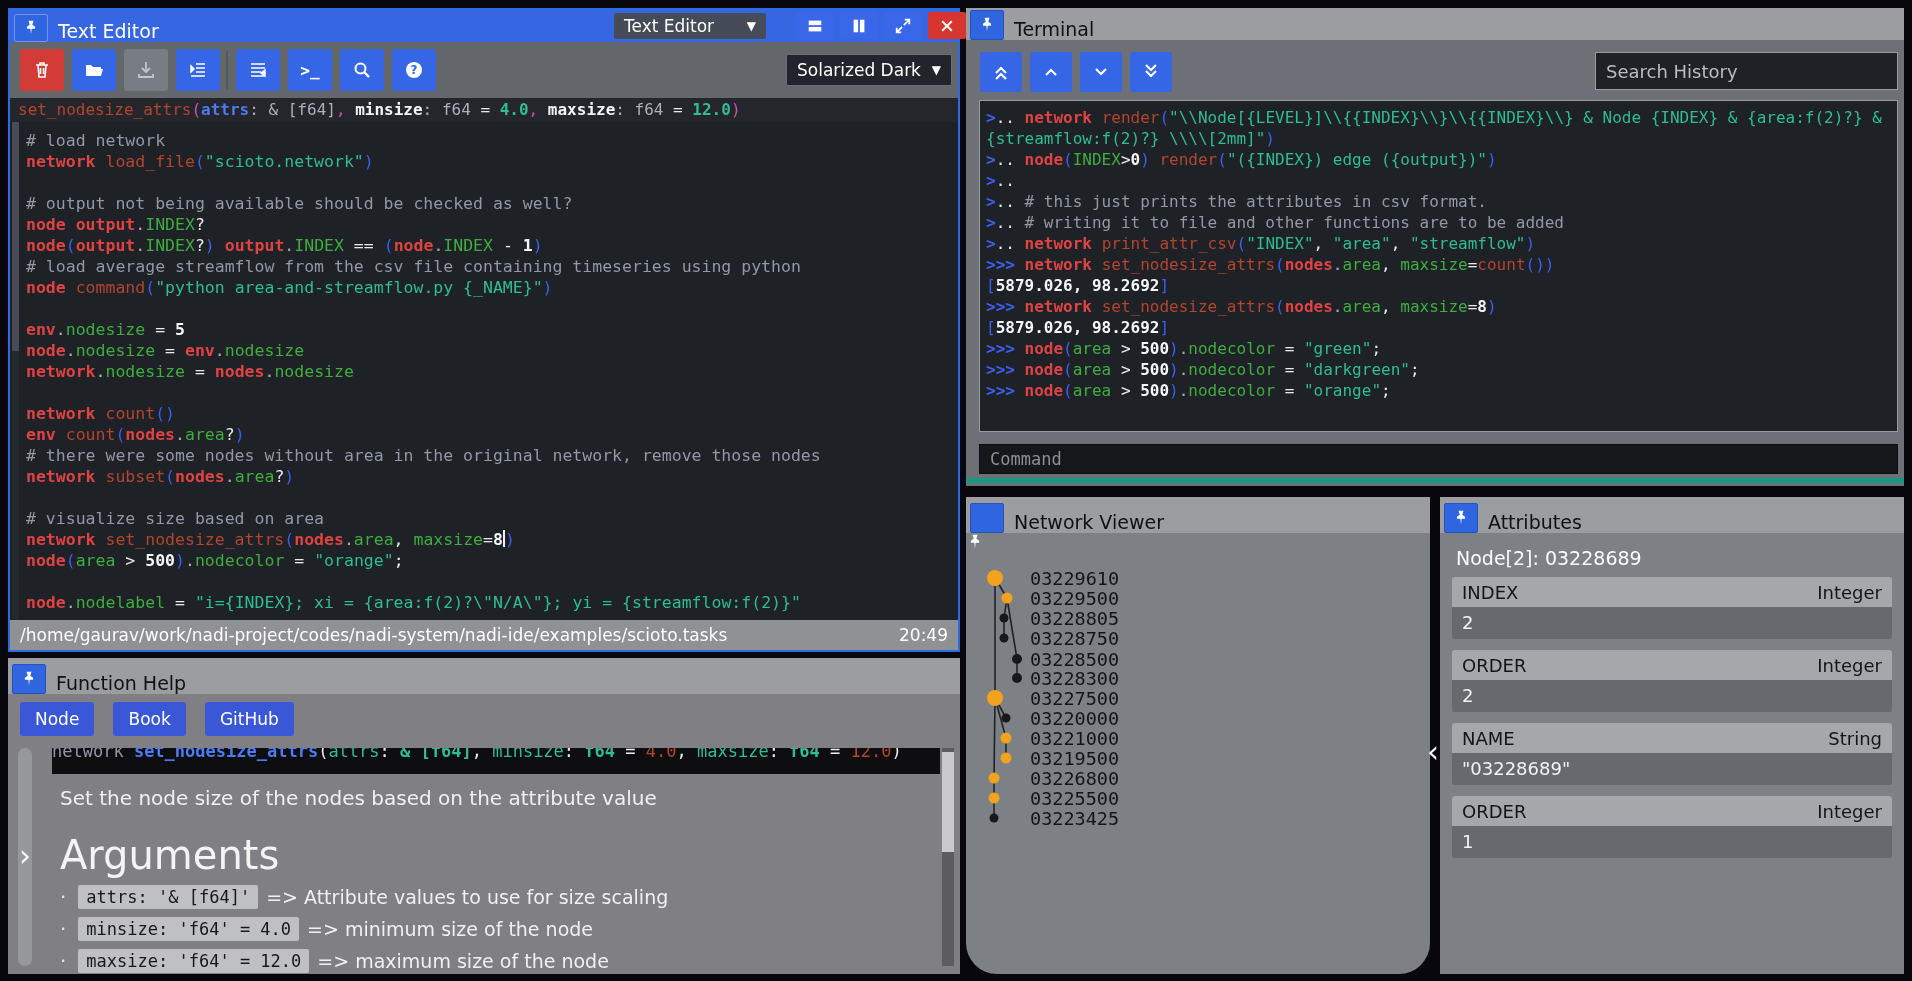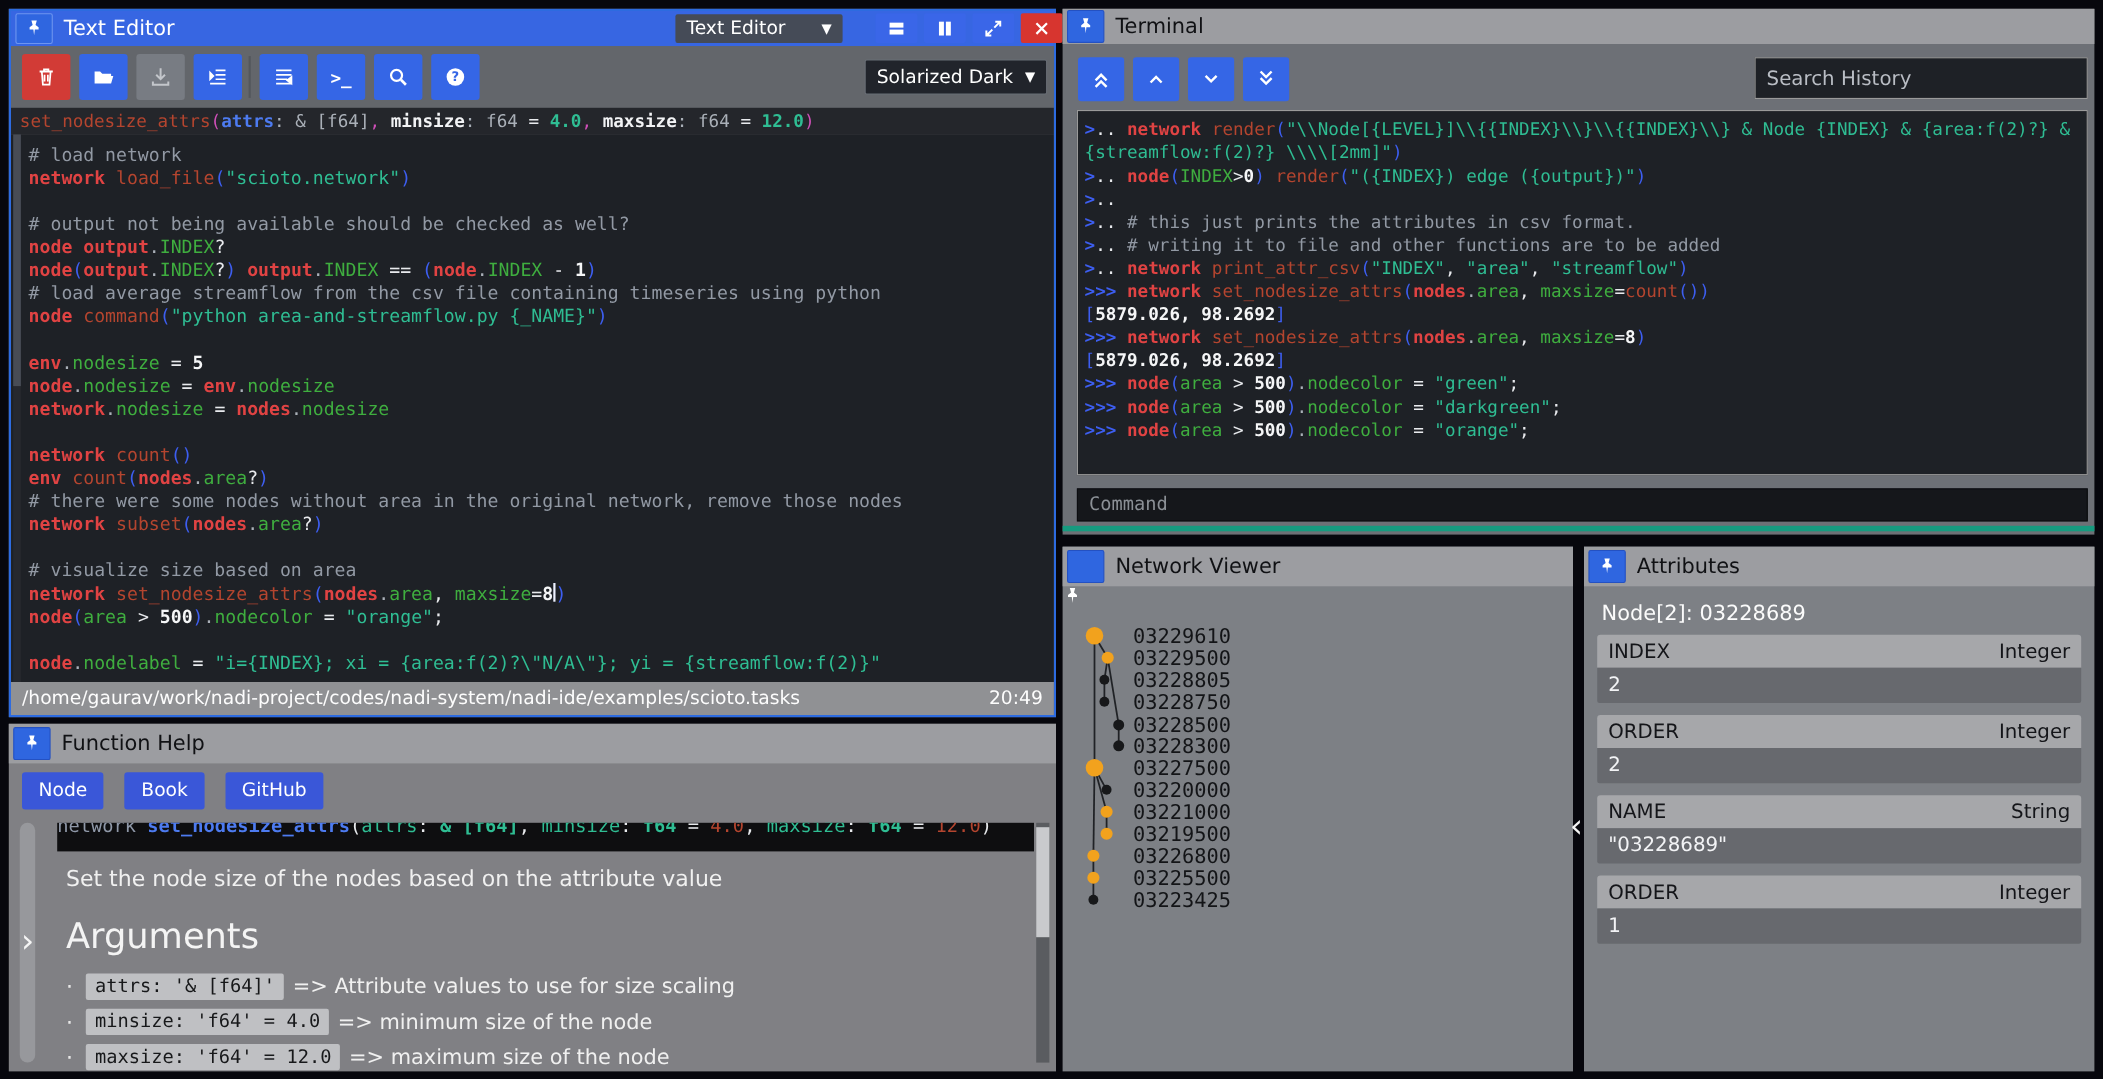--- a/index.html
+++ b/index.html
@@ -1,19 +1,19 @@
 <!DOCTYPE html>
 <html><head>
 <meta charset="utf-8">
 <style>
   * { margin:0; padding:0; box-sizing:border-box; }
   html,body { width:1912px; height:981px; background:#07070d; overflow:hidden;
               font-family:"DejaVu Sans", sans-serif; }
   .panel { position:absolute; }
-  .titlebar { position:absolute; left:0; top:0; right:0; display:flex; align-items:center; gap:10px; }
+  .titlebar { position:absolute; left:0; top:0; right:0; display:flex; align-items:flex-end; gap:10px; }
   .titlebar.gray { background:#9c9da1; color:#101114; height:36px; }
   .titlebar.blue { background:#3766e2; color:#ffffff; height:32px; }
   .title-text { font-size:19px; }
   .pinbtn { width:34px; height:28px; margin-left:4px; background:#2f66e0; border:1px solid #6e95ef;
             border-radius:2px; display:flex; align-items:center; justify-content:center; flex:0 0 auto; }
   .gray .pinbtn { height:30px; border-color:#2451c2; }
 
   
   #editor { left:8px; top:8px; width:952px; height:644px; border:2px solid #2d6be0; background:#63666b; }
   #editor .titlebar { height:32px; }
@@ -69,21 +69,21 @@
   .fh-btn { display:inline-block; background:#3a57d8; color:#fff; font-size:17px; padding:7px 15px;
             border-radius:3px; margin-right:14px; }
   #fh-buttons { position:absolute; left:12px; top:8px; }
   #fh-rail { position:absolute; left:10px; top:54px; width:14px; height:218px; background:#97989c; border-radius:7px; }
   #fh-chevron { position:absolute; left:2px; top:144px; width:30px; height:36px; color:#f5f5f5;
                 font-size:30px; line-height:36px; text-align:center; }
   #fh-codebar { position:absolute; left:44px; top:54px; width:888px; height:26px; background:#0e0e10;
                 overflow:hidden; font-family:"DejaVu Sans Mono", monospace; font-size:17px; white-space:pre; }
   #fh-codebar .inner { display:block; margin-top:-7px; }
   #fh-desc { position:absolute; left:52px; top:92px; color:#f0f0f0; font-size:20px; }
-  #fh-heading { position:absolute; left:52px; top:138px; color:#f4f4f4; font-size:32px; }
+  #fh-heading { position:absolute; left:52px; top:138px; color:#f4f4f4; font-size:40px; }
   #fh-args { position:absolute; left:52px; top:188px; }
   .arg-row { height:30px; margin-bottom:2px; display:flex; align-items:center; color:#f0f0f0; font-size:19px; }
   .arg-row .bullet { color:#e8e8e8; margin-right:12px; font-size:20px; }
   .arg-row .chip { background:#bfc0c3; color:#17181a; font-family:"DejaVu Sans Mono", monospace;
                    font-size:17px; padding:2px 8px; margin-right:8px; border-radius:2px; white-space:pre; }
   #fh-scroll { position:absolute; right:6px; top:54px; width:12px; height:218px; background:#5a5c60; }
   #fh-thumb { position:absolute; right:6px; top:58px; width:12px; height:100px; background:#c9cacd; }
 
   
   #terminal { left:966px; top:8px; width:938px; height:478px; background:#6d7076; }
@@ -97,21 +97,21 @@
   #term-out { position:absolute; left:13px; top:92px; width:919px; height:332px; background:#1e2126;
               border:1px solid #9a9a9a; overflow:hidden; font-family:"DejaVu Sans Mono", monospace;
               font-size:16px; padding:6px 6px; }
   #term-cmd { position:absolute; left:13px; top:436px; width:919px; height:30px; background:#15171b;
               border:1px solid #0c0d10; color:#e8eaed; font-size:17px; padding:0 10px;
               font-family:"DejaVu Sans Mono", monospace; }
   #term-cmd::placeholder { color:#8b9096; }
   #term-teal { position:absolute; left:0; top:470px; width:100%; height:5px; background:#169a7f; }
 
   
-  #nview { left:966px; top:497px; width:464px; height:477px; background:#7d8085; }
+  #nview { left:966px; top:497px; width:464px; height:477px; background:#7d8085;border-radius:31px; }
   #nview svg { position:absolute; left:0; top:36px; }
 
   
   #attrs { left:1440px; top:497px; width:464px; height:477px; background:#7d8085; }
   #attrs .body { position:absolute; top:36px; left:0; right:0; bottom:0; }
   #attr-header { position:absolute; left:16px; top:14px; color:#fbfbfb; font-size:19px; }
   #attr-rows { position:absolute; left:12px; top:44px; width:440px; }
   .attr-block { margin-bottom:11px; }
   .attr-head { background:#a6a7aa; border-radius:3px 3px 0 0; height:30px; display:flex;
                align-items:center; justify-content:space-between; padding:0 10px; color:#141519; font-size:18px; }

